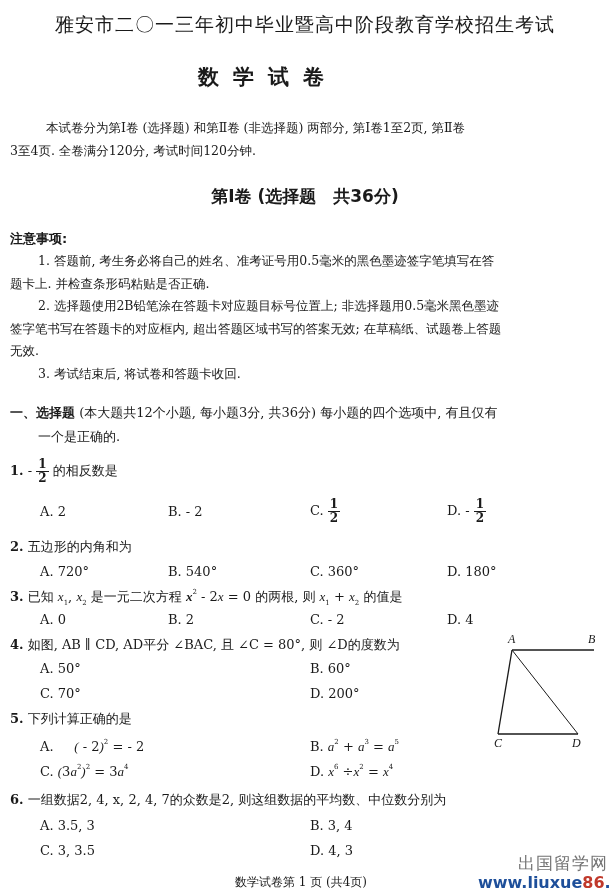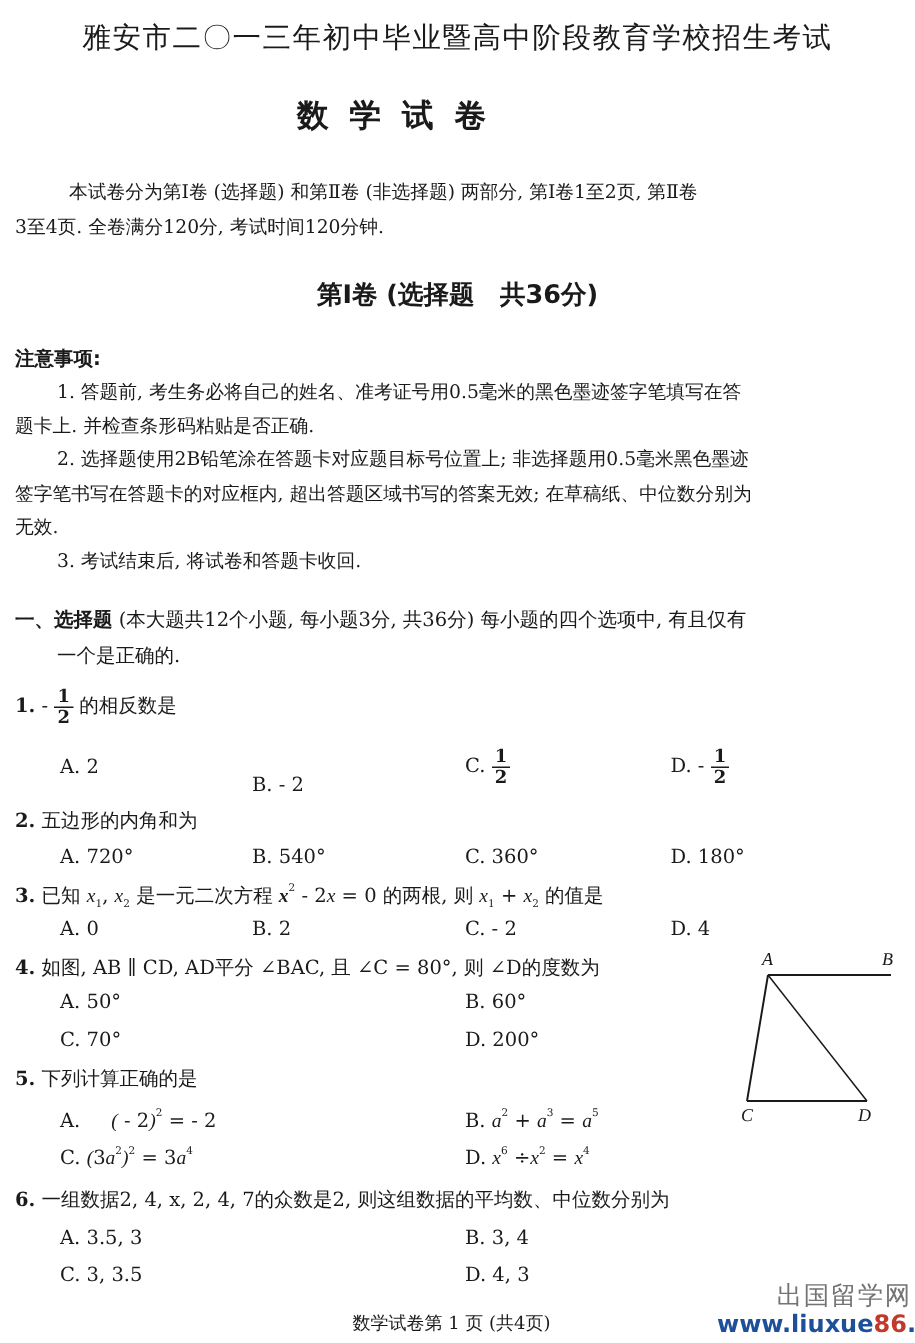--- a/index.html
+++ b/index.html
@@ -49,40 +49,40 @@
 
 <div class="abs intro" style="left:46px; top:120px;">本试卷分为第Ⅰ卷 (选择题) 和第Ⅱ卷 (非选择题) 两部分, 第Ⅰ卷1至2页, 第Ⅱ卷</div>
 <div class="abs intro" style="left:10px; top:143px;">3至4页. 全卷满分120分, 考试时间120分钟.</div>
 
 <div class="abs section-title">第Ⅰ卷 (选择题　共36分)</div>
 
 <div class="abs notes-heading" style="left:10px; top:230px;">注意事项:</div>
 <div class="abs note" style="left:38px; top:253px;">1. 答题前, 考生务必将自己的姓名、准考证号用0.5毫米的黑色墨迹签字笔填写在答</div>
 <div class="abs note" style="left:10px; top:276px;">题卡上. 并检查条形码粘贴是否正确.</div>
 <div class="abs note" style="left:38px; top:298px;">2. 选择题使用2B铅笔涂在答题卡对应题目标号位置上; 非选择题用0.5毫米黑色墨迹</div>
-<div class="abs note" style="left:10px; top:321px;">签字笔书写在答题卡的对应框内, 超出答题区域书写的答案无效; 在草稿纸、中位数分别为</div>
+<div class="abs note" style="left:10px; top:321px;">签字笔书写在答题卡的对应框内, 超出答题区域书写的答案无效; 在草稿纸、试题卷上答题</div>
 <div class="abs note" style="left:10px; top:343px;">无效.</div>
 <div class="abs note" style="left:38px; top:366px;">3. 考试结束后, 将试卷和答题卡收回.</div>
 
 <div class="abs part-heading" style="left:10px; top:404px;">
   <b>一、选择题</b><span> (本大题共12个小题, 每小题3分, 共36分)  每小题的四个选项中, 有且仅有</span>
 </div>
 <div class="abs part-heading" style="left:38px; top:428px;">一个是正确的.</div>
 
 <div class="abs q" style="left:10px; top:458px;">
   <b>1.</b>
   <span>-</span>
   <span class="frac">
       <span class="num">1</span>
       <span>2</span>
     </span>
   <span>的相反数是</span>
 </div>
 <div class="abs opt" style="left:40px; top:504px;">A. 2</div>
-<div class="abs opt" style="left:168px; top:504px;margin-top:12px;">B.  - 2</div>
+<div class="abs opt" style="left:168px; top:504px;">B.  - 2</div>
 <div class="abs opt" style="left:310px; top:498px;">
   <span>C.</span>
   <span class="frac">
       <span class="num">1</span>
       <span>2</span>
     </span>
 </div>
 <div class="abs opt" style="left:447px; top:498px;">
   <span>D.  -</span>
   <span class="frac">

